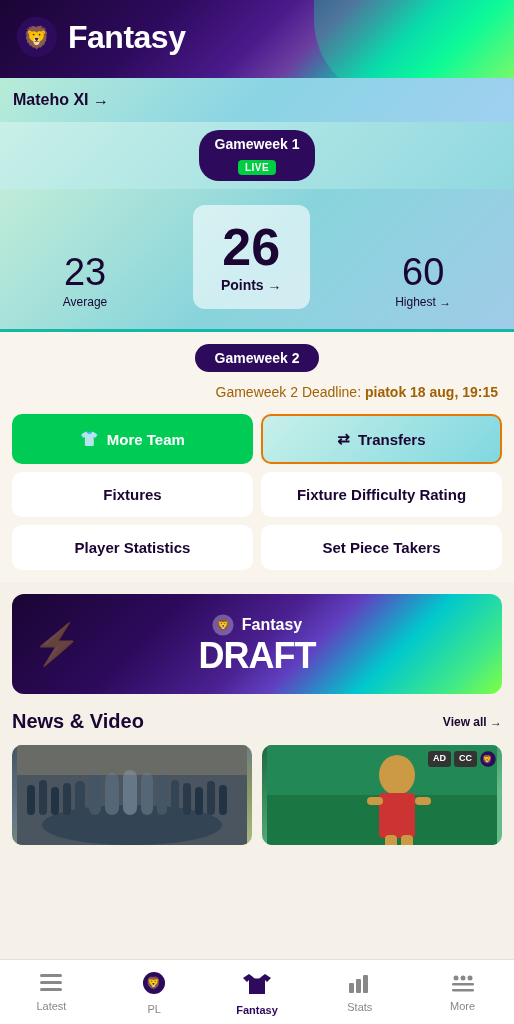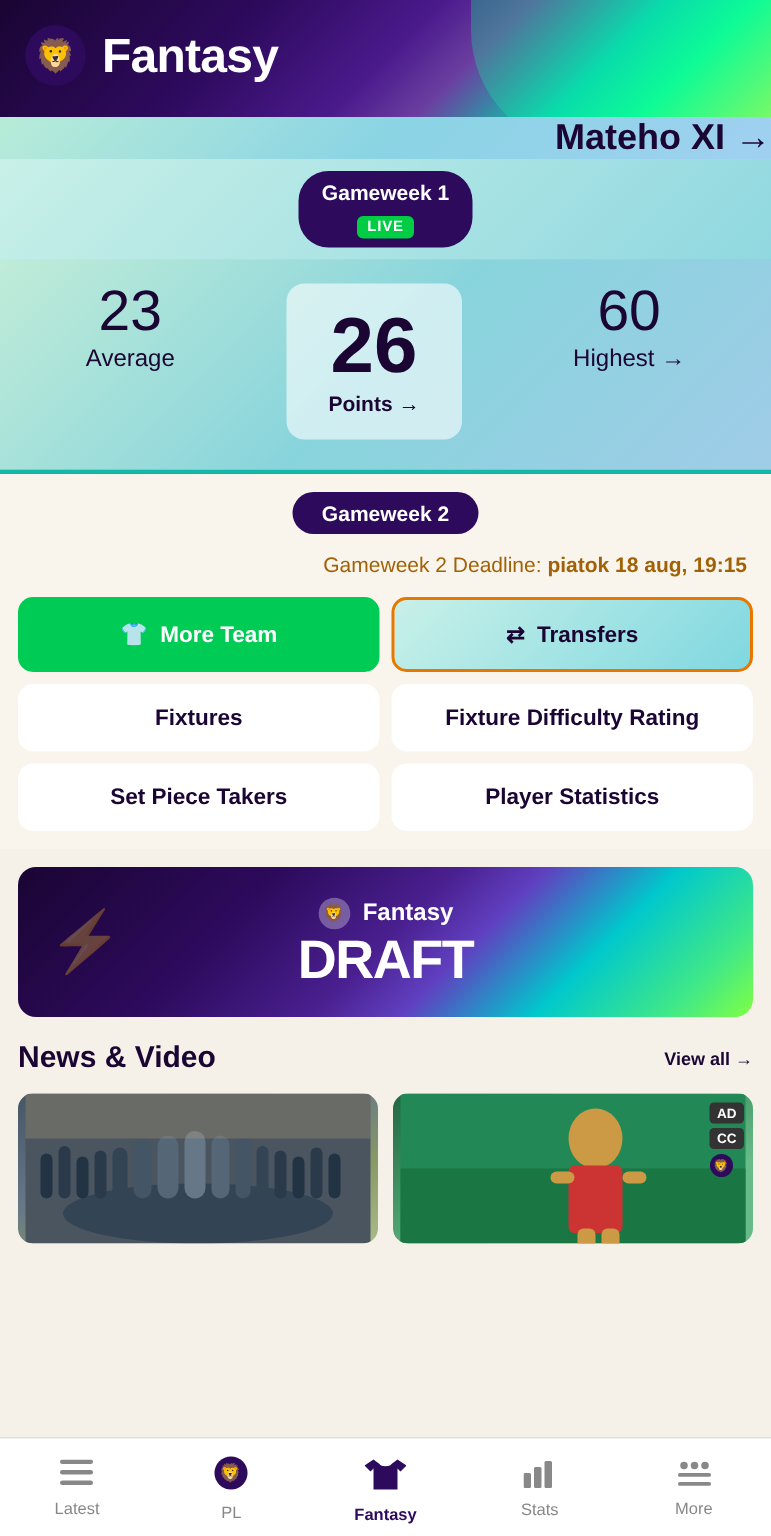--- a/index.html
+++ b/index.html
@@ -51,23 +51,23 @@
 
     
     .team-card {
       background: linear-gradient(135deg, #c8f0e8 0%, #a8e4d8 30%, #90d8e0 60%, #78c8e8 100%);
       margin: 0;
       padding: 0;
     }
 
     .team-name-bar {
       background: linear-gradient(135deg, #b8ecd8, #8ad4e4, #a0d0f0);
-      text-align: right;
-      padding: 0;
-      font-size: 24px;
+      text-align: left;
+      padding: 13px;
+      font-size: 16px;
       font-weight: 700;
       color: #1a0533;
     }
 
     .gameweek-badge {
       text-align: center;
       padding: 8px;
       background: linear-gradient(135deg, #c8f0e8, #90d8e0);
     }
     .gameweek-badge-inner {
@@ -87,36 +87,36 @@
       color: white;
       font-size: 10px;
       font-weight: 800;
       padding: 2px 7px;
       border-radius: 4px;
       letter-spacing: 0.5px;
     }
 
     .scores-row {
       display: flex;
-      align-items: flex-start;
+      align-items: flex-end;
       justify-content: space-around;
       padding: 16px 20px 20px;
       background: linear-gradient(135deg, #c0ecd8, #88d4dc, #a0cce8);
     }
     .score-item {
       text-align: center;
     }
     .score-num {
       font-size: 38px;
       font-weight: 300;
       color: #1a0533;
       line-height: 1;
     }
     .score-label {
-      font-size: 16px;
+      font-size: 12px;
       color: #1a0533;
       margin-top: 4px;
     }
     .score-center {
       background: rgba(255,255,255,0.6);
       border-radius: 12px;
       padding: 16px 28px;
       text-align: center;
     }
     .score-center .score-num {
@@ -282,21 +282,20 @@
       width: 100%;
       height: 100%;
       background: linear-gradient(160deg, #226644 0%, #449966 40%, #66bb88 70%);
     }
     .thumb-badges {
       position: absolute;
       top: 6px;
       right: 6px;
       display: flex;
       gap: 3px;
-      flex-direction: column;
     }
     .thumb-badge {
       background: #333;
       color: white;
       font-size: 9px;
       font-weight: 700;
       padding: 2px 5px;
       border-radius: 3px;
     }
 
@@ -412,25 +411,25 @@
 
       <button class="action-btn btn-secondary">
         <span>Fixtures</span>
       </button>
 
       <button class="action-btn btn-secondary">
         <span>Fixture Difficulty Rating</span>
       </button>
 
       <button class="action-btn btn-secondary">
+        <span>Player Statistics</span>
+      </button>
+
+      <button class="action-btn btn-secondary">
         <span>Set Piece Takers</span>
-      </button>
-
-      <button class="action-btn btn-secondary">
-        <span>Player Statistics</span>
       </button>
 
     </div>
   </div>
 
   <div class="draft-banner">
     <div class="draft-lightning">⚡</div>
     <div class="draft-banner-logo">
       <svg width="22" height="22" viewBox="0 0 100 100">
         <circle cx="50" cy="50" r="48" fill="rgba(255,255,255,0.3)"></circle>

